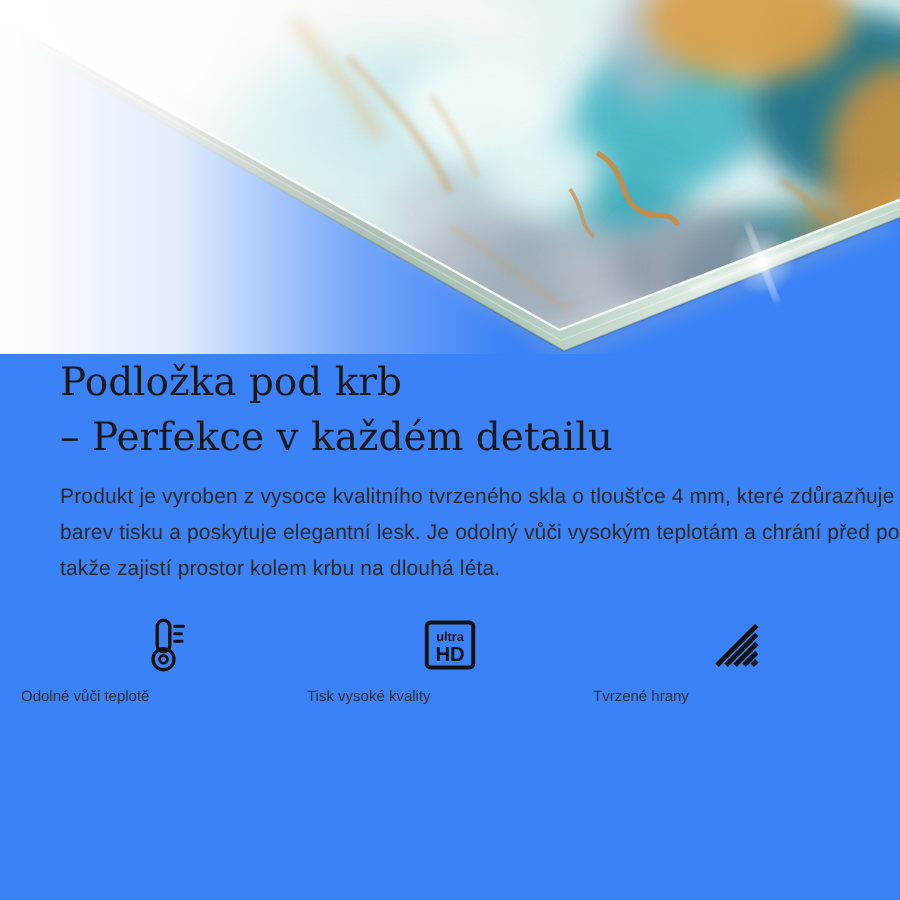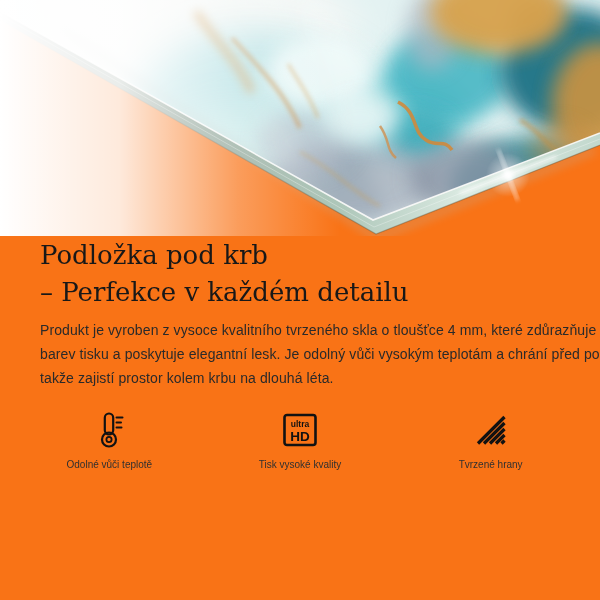--- a/index.html
+++ b/index.html
@@ -1,26 +1,26 @@
 <!DOCTYPE html>
 <html><head>
 <meta charset="utf-8">
 <style>
   html,body{margin:0;padding:0;background:#fff;}
-  .canvas{position:relative;width:600px;height:600px;background:#f97316;overflow:hidden;
+  .canvas{position:relative;width:600px;height:600px;background:#3b82f6;overflow:hidden;
           font-family:"Liberation Sans",sans-serif;}
   .hero{position:absolute;top:0;left:0;width:600px;height:236px;}
   .hero svg{display:block;}
   .content{position:absolute;top:236px;left:0;width:600px;}
   h1.title{margin:0;padding:1px 40px 0;font-family:"DejaVu Serif","Liberation Serif",serif;
            font-weight:400;font-size:26px;line-height:37px;color:#181818;white-space:pre;}
   p.desc{margin:7px 0 0;padding:0 0 0 40px;font-size:14px;line-height:24px;color:#2a2a2a;
          white-space:pre;letter-spacing:0.1px;}
   .features{display:flex;flex-wrap:wrap;padding:0 14px;margin-top:17px;}
-  .feature{width:33.333%;display:flex;flex-direction:column;align-items:center;margin-bottom:23px;}
+  .feature{width:33.333%;display:flex;flex-direction:column;margin-bottom:23px;}
   .iconbox{height:45px;display:flex;align-items:center;justify-content:center;}
   .flabel{margin-top:7px;font-size:10px;color:#303030;}
   .feature svg text{font-family:"Liberation Sans",sans-serif;font-weight:bold;fill:#121212;}
 </style>
 </head>
 <body>
 
 <div class="canvas">
 
   <div class="hero">

